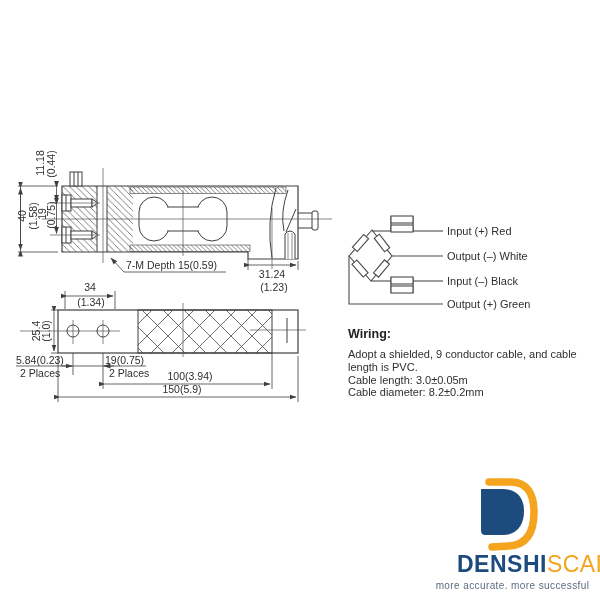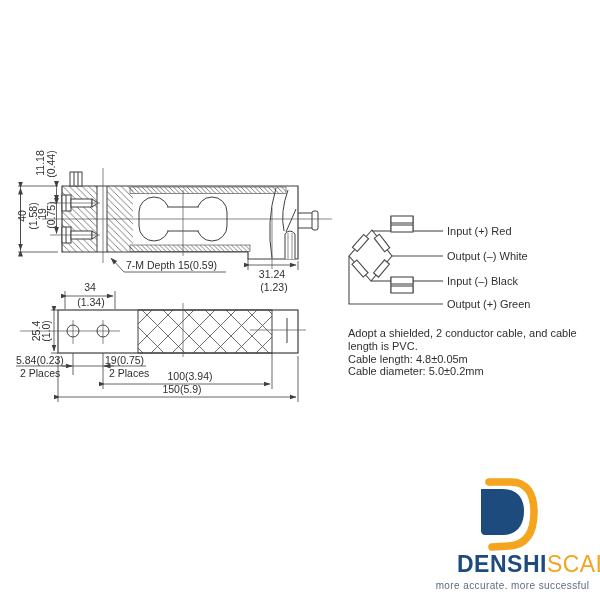--- a/index.html
+++ b/index.html
@@ -213,23 +213,24 @@
   <text class="wlabel" x="447" y="285">Input (–) Black</text>
   <text class="wlabel" x="447" y="308">Output (+) Green</text>
 
   <g>
     <path d="M489,482 L511,482 C527,482 534,494 534,512 C534,533 526,545 509,546 L492,547" fill="none" stroke="#f4a41d" stroke-width="7.5" stroke-linecap="round"></path>
     <path d="M481,489 L502,489 C518,489 524,499 524,511 C524,524 518,535 502,535 L486,535 C482,535 481,533 481,530 Z" fill="#1d4b7d" stroke="none"></path>
   </g>
 </svg>
 
 <div class="notes">
-  <p>Adopt a shielded, 2 conductor cable, and cable</p>
+  <h4>Wiring:</h4>
+  <p>Adopt a shielded, 9 conductor cable, and cable</p>
   <p>length is PVC.</p>
-  <p>Cable length: 4.8±0.05m</p>
-  <p>Cable diameter: 5.0±0.2mm</p>
+  <p>Cable length: 3.0±0.05m</p>
+  <p>Cable diameter: 8.2±0.2mm</p>
 </div>
 
 <div class="brandrow">
   <span class="brand-a" id="brand-a" style="color: rgb(29, 75, 125);">DENSHI</span><span class="brand-b" id="brand-b" style="color: rgb(244, 164, 29);">SCALE</span>
 </div>
 <div class="tagline" id="tagline" style="color: rgb(93, 108, 128);">more accurate. more successful</div>
 </div>
 
 </body></html>

